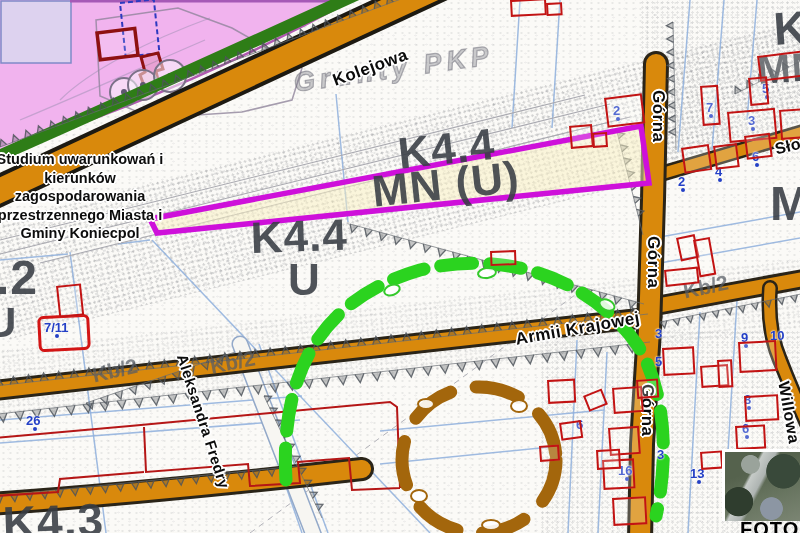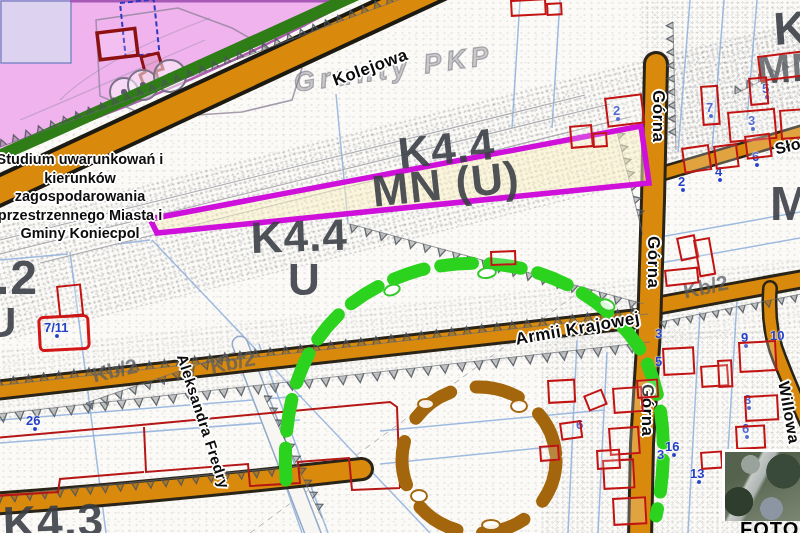--- a/index.html
+++ b/index.html
@@ -211,21 +211,21 @@
       <span class="num" style="left: 748px; top: 113px;">3<i class="dot"></i></span>
       <span class="num" style="left: 752px; top: 149px;">6<i class="dot"></i></span>
       <span class="num" style="left: 715px; top: 164px;">4<i class="dot"></i></span>
       <span class="num" style="left: 678px; top: 174px;">2<i class="dot"></i></span>
       <span class="num" style="left: 741px; top: 330px;">9<i class="dot"></i></span>
       <span class="num" style="left: 655px; top: 326px;">3</span>
       <span class="num" style="left: 655px; top: 354px;">5</span>
       <span class="num" style="left: 770px; top: 328px;">10</span>
       <span class="num" style="left: 744px; top: 392px;">8<i class="dot"></i></span>
       <span class="num" style="left: 742px; top: 421px;">6<i class="dot"></i></span>
-      <span class="num" style="left: 618px; top: 439px; margin-left: 47px;">16<i class="dot"></i></span>
+      <span class="num" style="left: 618px; top: 463px;">16<i class="dot"></i></span>
       <span class="num" style="left: 657px; top: 447px;">3</span>
       <span class="num" style="left: 690px; top: 466px;">13<i class="dot"></i></span>
       <span class="num" style="left: 576px; top: 417px;">6</span>
       <span class="bld" style="left: 757px; top: 56px; width: 46px; height: 22px; transform: rotate(-7deg);"></span>
       <span class="bld" style="left: 748px; top: 78px; width: 15px; height: 24px; transform: rotate(-5deg);"></span>
       <span class="bld" style="left: 700px; top: 86px; width: 14px; height: 36px; transform: rotate(-4deg);"></span>
       <span class="bld" style="left: 727px; top: 112px; width: 44px; height: 27px; transform: rotate(-5deg);"></span>
       <span class="bld" style="left: 779px; top: 110px; width: 24px; height: 26px; transform: rotate(-4deg);"></span>
       <span class="bld" style="left: 681px; top: 148px; width: 24px; height: 22px; transform: rotate(-8deg);"></span>
       <span class="bld" style="left: 713px; top: 146px; width: 20px; height: 20px; transform: rotate(-7deg);"></span>

